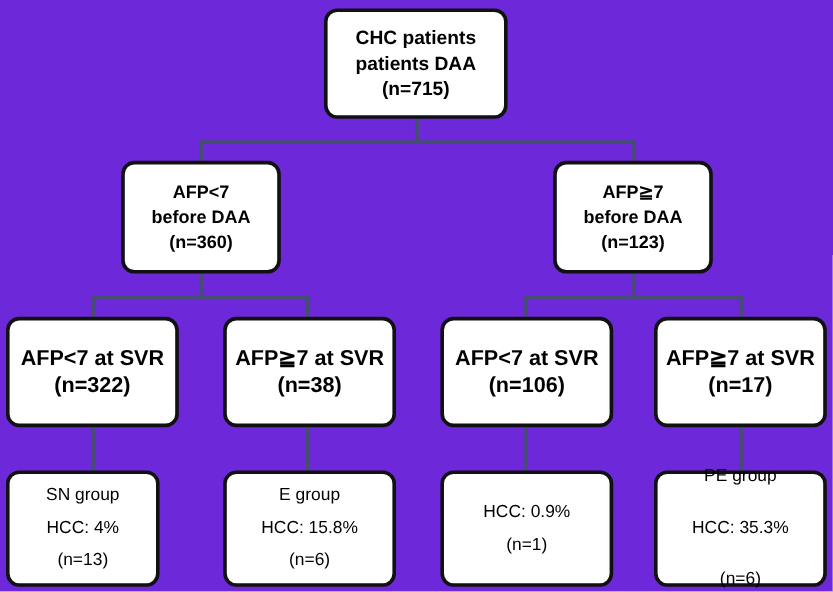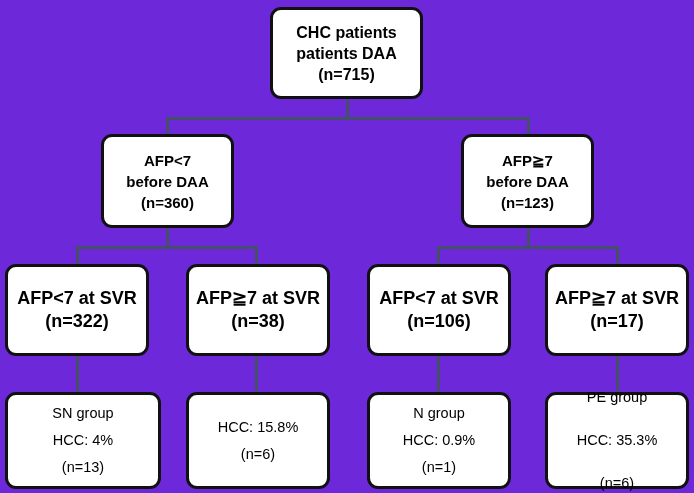--- a/index.html
+++ b/index.html
@@ -123,33 +123,33 @@
   <div class="node lvl3" style="left:367px; top:264px; width:144px; height:92px;">
     <span class="line">AFP&lt;7 at SVR</span>
     <span class="line">(n=106)</span>
   </div>
 
   <div class="node lvl3" style="left:545px; top:264px; width:144px; height:92px;">
     <span class="line">AFP≧7 at SVR</span>
     <span class="line">(n=17)</span>
   </div>
 
-  <div class="node lvl4" style="left:5px; top:392px; width:156px; height:97px;">
+  <div class="node lvl4" style="left:5px; top:392px; width:128px; height:97px;">
     <span class="line">SN group</span>
     <span class="line">HCC: 4%</span>
     <span class="line">(n=13)</span>
   </div>
 
   <div class="node lvl4" style="left:186px; top:392px; width:144px; height:97px;">
+    <span class="line">E group</span>
     <span class="line">HCC: 15.8%</span>
     <span class="line">(n=6)</span>
   </div>
 
   <div class="node lvl4" style="left:367px; top:392px; width:144px; height:97px;">
-    <span class="line">N group</span>
     <span class="line">HCC: 0.9%</span>
     <span class="line">(n=1)</span>
   </div>
 
   <div class="node lvl4" style="left:545px; top:392px; width:144px; height:97px;gap:16px;">
     <span class="line">PE group</span>
     <span class="line">HCC: 35.3%</span>
     <span class="line">(n=6)</span>
   </div>
 

